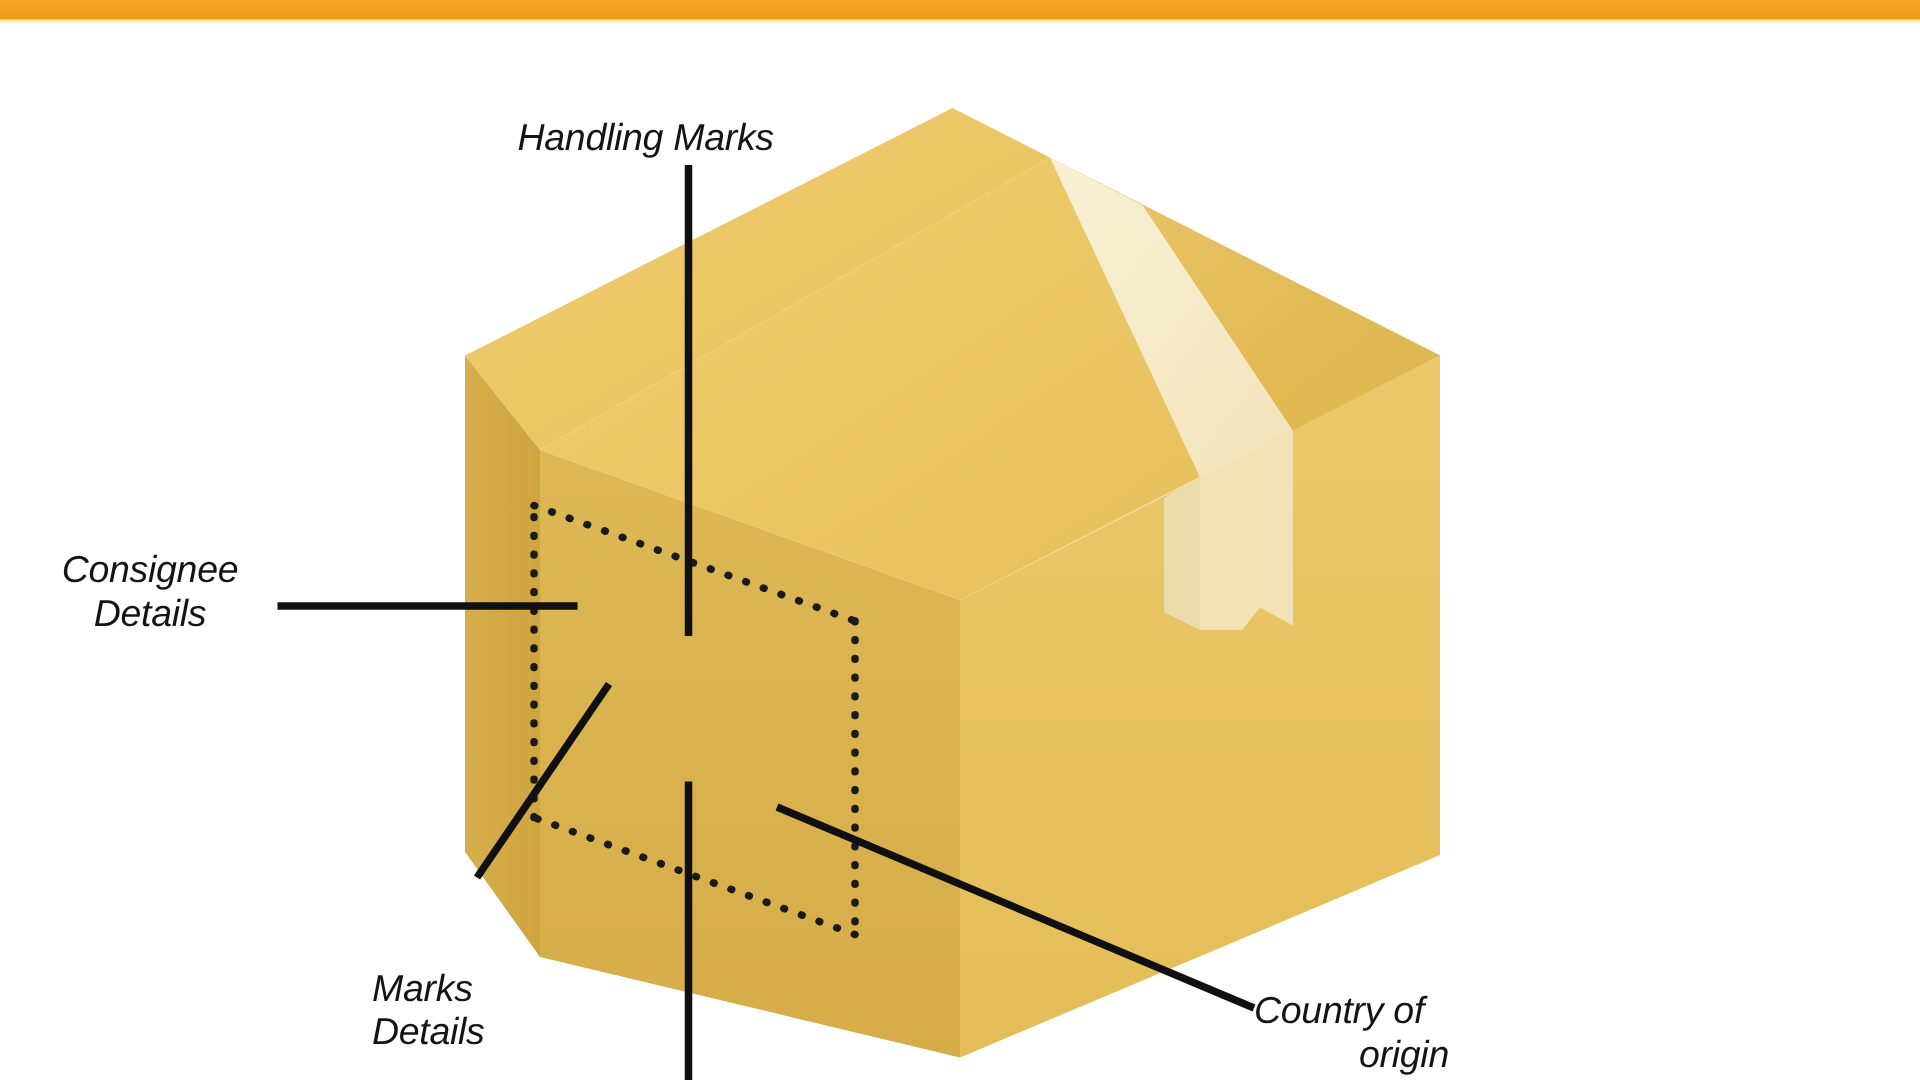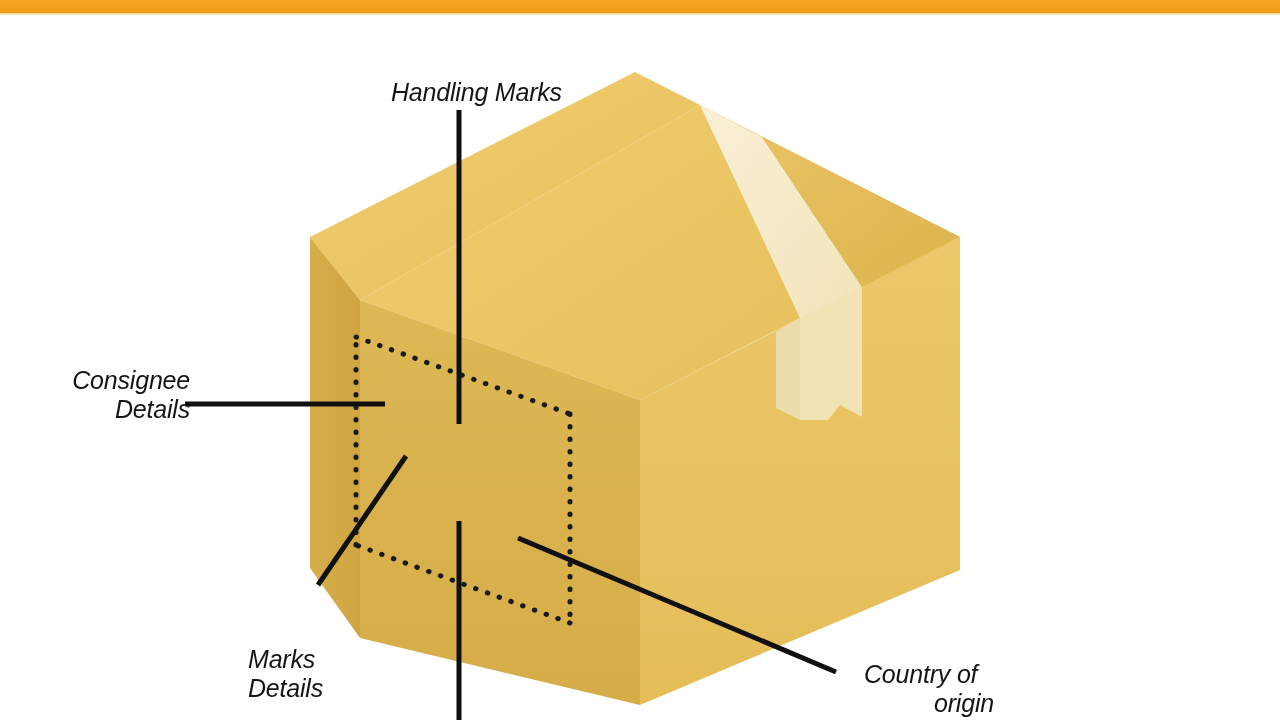--- a/index.html
+++ b/index.html
@@ -30,24 +30,24 @@
   .callout{
     position:absolute;
     font-style:italic;
     font-weight:400;
     color:#141414;
     font-size:25px;
     line-height:29px;
     white-space:pre-line;
     letter-spacing:-0.2px;
   }
-  #lbl-handling{ left:345px; top:78px; text-align:left;margin-left:46px; }
-  #lbl-consignee{ left:10px;  top:366px; width:180px; text-align:right; }
+  #lbl-handling{ left:345px; top:78px; text-align:left; }
+  #lbl-consignee{ left:10px;  top:366px; width:180px; text-align:center; }
   #lbl-weight{   left:248px; top:645px; width:220px; text-align:left; }
-  #lbl-country{  left:864px; top:660px; width:200px; text-align:center; }
+  #lbl-country{  left:836px; top:660px; width:200px; text-align:center; }
   #lbl-country .l1{display:block;text-align:left;}
   #lbl-country .l2{display:block;}
 </style>
 </head>
 <body>
 
 <div id="stage">
 
   <div id="topbar"></div>
   <div id="topbar-underline"></div>

